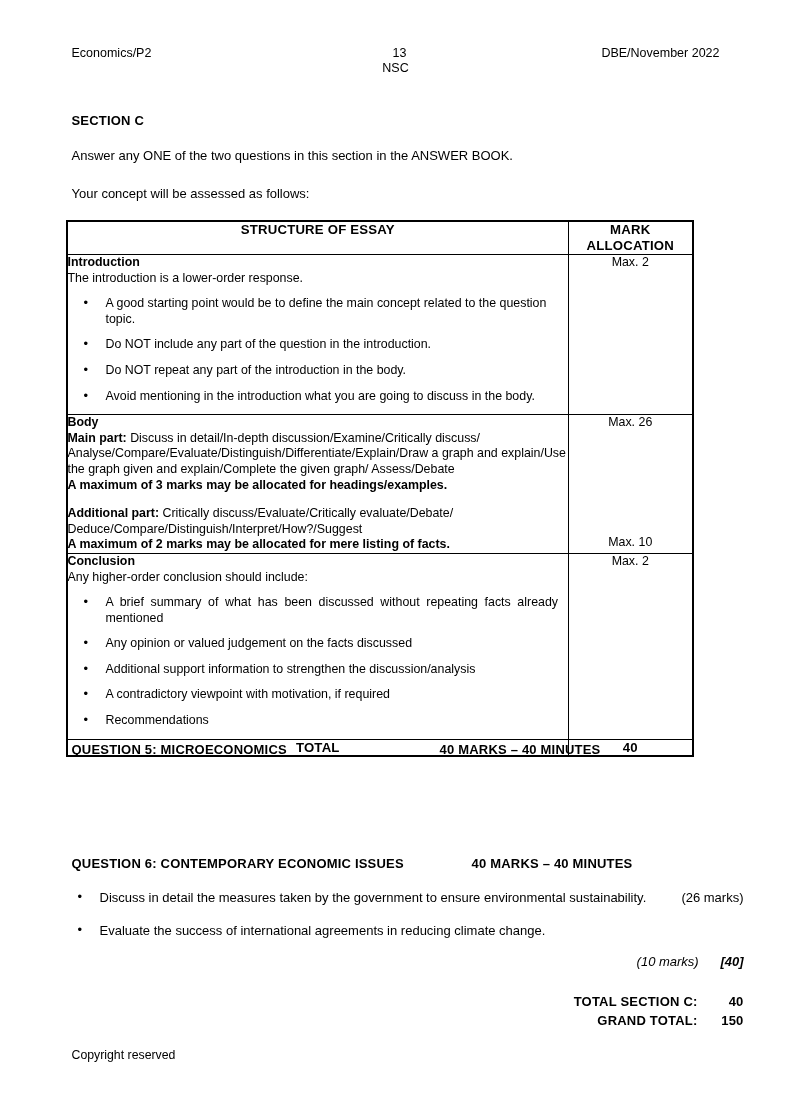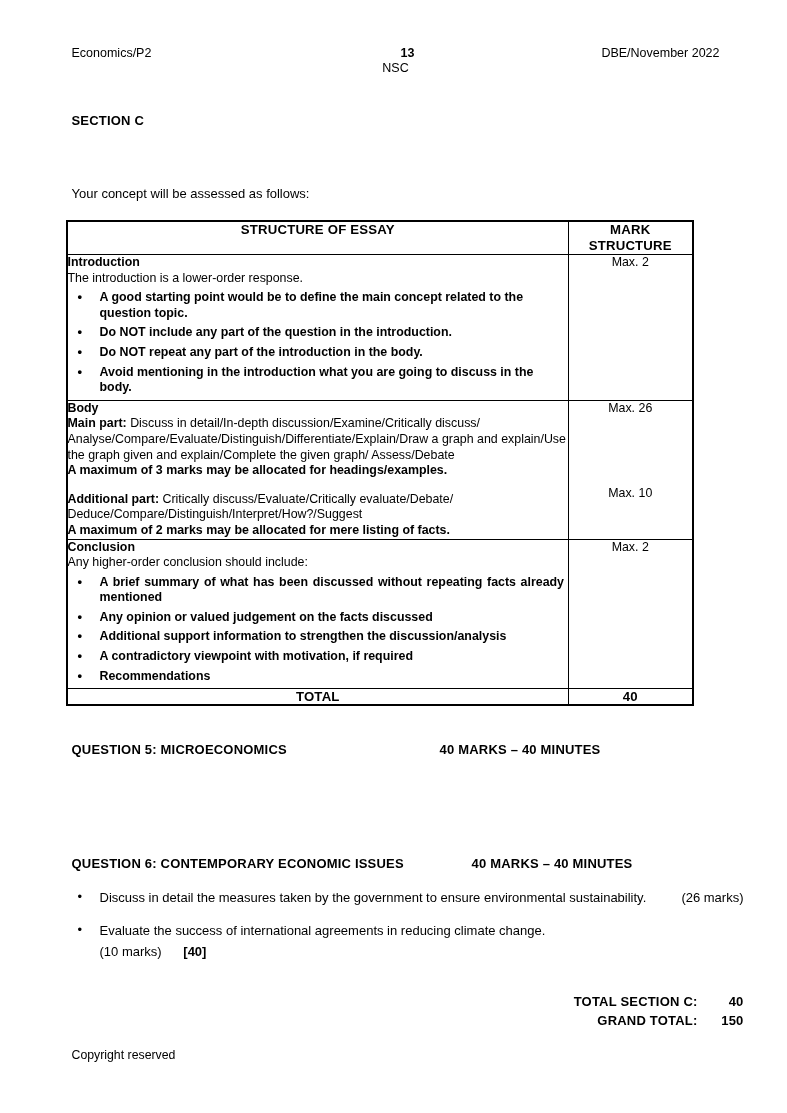--- a/index.html
+++ b/index.html
@@ -25,21 +25,21 @@
   .run-header {
     position: absolute;
     left: 70px;
     top: 46px;
     width: 648px;
     height: 34px;
     font-size: 12.5px;
     line-height: 15px;
   }
   .rh-left   { position: absolute; left: 0;     top: 0; }
-  .rh-center { position: absolute; left: 12px;     top: 0; width: 648px; text-align: center; font-weight: bold; }
+  .rh-center { position: absolute; left: 4px;     top: 0; width: 648px; text-align: center; }
   .rh-nsc    { position: absolute; left: 0;     top: 15px; width: 648px; text-align: center; }
   .rh-right  { position: absolute; right: 0;    top: 0; }
 
   
   .section-title {
     position: absolute;
     left: 70px;
     top: 113px;
     font-size: 13px;
     font-weight: bold;
@@ -106,23 +106,22 @@
   .plain { font-weight: normal; }
 
   ul.rb {
     list-style: none;
     margin: 0;
     padding: 0;
   }
   ul.rb li {
     position: relative;
     padding-left: 28px;
-    margin: 4px;
+    margin: 10px;
     line-height: 15.6px;
-    font-weight: bold;
   }
   ul.rb li::before {
     content: "\2022";
     position: absolute;
     left: 6px;
     top: -1px;
     font-size: 13px;
   }
   li.just { text-align: justify; text-justify: inter-word; }
   .gap { height: 13px; }
@@ -195,33 +194,34 @@
 <div class="page">
 
   <div class="run-header">
     <span class="rh-left">Economics/P2</span>
     <span class="rh-center">13</span>
     <span class="rh-nsc">NSC</span>
     <span class="rh-right">DBE/November 2022</span>
   </div>
 
   <div class="section-title">SECTION C</div>
+  <div class="intro-1">Answer any ONE of the two questions in this section in the ANSWER BOOK.</div>
   <div class="intro-2">Your concept will be assessed as follows:</div>
 
   <table class="rubric">
     <colgroup>
       <col class="col-struct">
       <col class="col-mark">
     </colgroup>
     <thead>
       <tr>
         <th class="hdr-cell hdr-struct outer-top outer-left">STRUCTURE OF ESSAY</th>
         <th class="hdr-cell outer-top outer-right">
           <span>MARK</span><br>
-          <span>STRUCTURE</span>
+          <span>ALLOCATION</span>
         </th>
       </tr>
     </thead>
     <tbody>
 
       <tr>
         <td class="struct-cell outer-left">
           <div class="lbl">Introduction</div>
           <div>The introduction is a lower-order response.</div>
           <ul class="rb">
@@ -244,21 +244,21 @@
           <div class="lbl">A maximum of 3 marks may be allocated for headings/examples.</div>
           <div class="gap"></div>
           <div>
             <span class="lbl">Additional part:</span>
             <span class="plain">Critically discuss/Evaluate/Critically evaluate/Debate/ Deduce/Compare/Distinguish/Interpret/How?/Suggest</span>
           </div>
           <div class="lbl">A maximum of 2 marks may be allocated for mere listing of facts.</div>
         </td>
         <td class="mark-cell outer-right">
           <span>Max. 26</span>
-          <span class="m2" style="margin-top:70px;">Max. 10</span>
+          <span class="m2" style="margin-top:104px;">Max. 10</span>
         </td>
       </tr>
 
       <tr>
         <td class="struct-cell outer-left">
           <div class="lbl">Conclusion</div>
           <div>Any higher-order conclusion should include:</div>
           <ul class="rb">
             <li class="just">A brief summary of what has been discussed without repeating facts already mentioned</li>
             <li>Any opinion or valued judgement on the facts discussed</li>
@@ -291,21 +291,21 @@
       <span>QUESTION 6:  CONTEMPORARY ECONOMIC ISSUES</span>
       <span class="q-marks q6marks">40 MARKS – 40 MINUTES</span>
     </div>
     <ul class="qlist" style="margin-top:14px;">
       <li>
         <span>Discuss in detail the measures taken by the government to ensure environmental sustainability.</span>
         <span class="mk" style="float:right;">(26 marks)</span>
       </li>
       <li class="nojust" style="margin-top:13px;">
         <span>Evaluate the success of international agreements in reducing climate change.</span>
-        <div style="margin-top:2px;">
+        <div style="text-align:right; margin-top:12px;font-style:italic;">
           <span class="mk">(10 marks)</span>&nbsp;&nbsp;&nbsp;&nbsp;&nbsp;&nbsp;<span class="bold40">[40]</span>
         </div>
       </li>
     </ul>
   </div>
 
   <div class="totals" style="left:70px; top:992px; width:672px;">
     <span class="trow">
       <span class="tlabel">TOTAL SECTION C:</span><span class="tval">40</span>
     </span>

